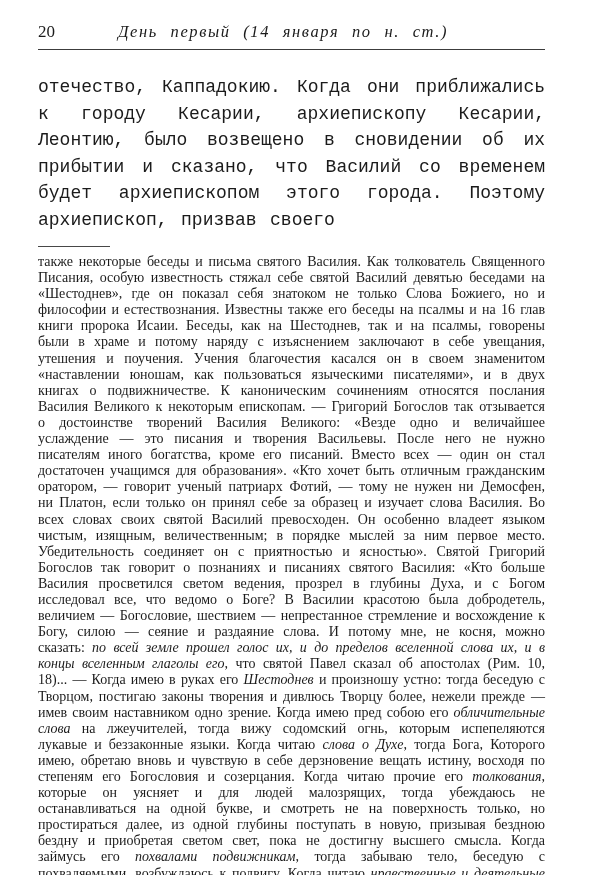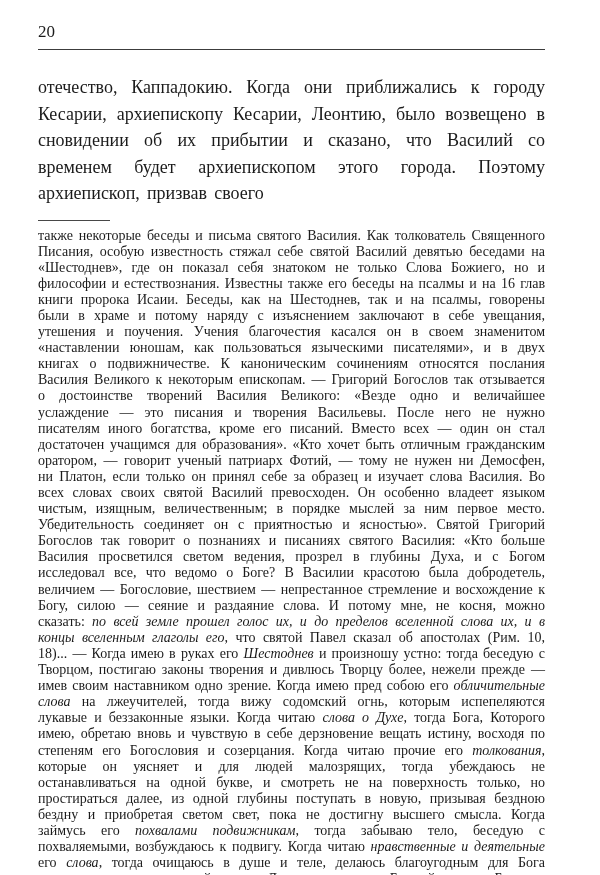--- a/index.html
+++ b/index.html
@@ -37,20 +37,21 @@
     word-spacing: 7px;
     padding-right: 34px;
     white-space: nowrap;
   }
   .body-paragraph {
     margin: 24px 0 0 0;
     font-size: 18px;
     line-height: 26.5px;
     text-align: justify;
     word-spacing: 2.6px;
+    font-family: Liberation Mono, monospace;
   }
   .footnote-separator {
     width: 72px;
     border: none;
     border-top: 1.3px solid #474747;
     margin: 13px 0 7px 0;
   }
   .footnote-text {
     margin: 0;
     font-size: 14px;
@@ -62,20 +63,21 @@
     font-style: italic;
   }
 </style>
 </head>
 <body>
 
 <div class="page">
 
   <div class="page-header">
     <span class="page-number">20</span>
+    <span class="running-head">День первый (14 января по н. ст.)</span>
   </div>
 
   <p class="body-paragraph">отечество, Каппадокию. Когда они приближались к городу Кесарии, архиепископу Кесарии, Леонтию, было возвещено в сновидении об их прибытии и сказано, что Василий со временем будет архиепископом этого города. Поэтому архиепископ, призвав своего</p>
 
   <hr class="footnote-separator">
 
   <p class="footnote-text">также некоторые беседы и письма святого Василия. Как толкователь Священного Писания, особую известность стяжал себе святой Василий девятью беседами на «Шестоднев», где он показал себя знатоком не только Слова Божиего, но и философии и естествознания. Известны также его беседы на псалмы и на 16 глав книги пророка Исаии. Беседы, как на Шестоднев, так и на псалмы, говорены были в храме и потому наряду с изъяснением заключают в себе увещания, утешения и поучения. Учения благочестия касался он в своем знаменитом «наставлении юношам, как пользоваться языческими писателями», и в двух книгах о подвижничестве. К каноническим сочинениям относятся послания Василия Великого к некоторым епископам. — Григорий Богослов так отзывается о достоинстве творений Василия Великого: «Везде одно и величайшее услаждение — это писания и творения Васильевы. После него не нужно писателям иного богатства, кроме его писаний. Вместо всех — один он стал достаточен учащимся для образования». «Кто хочет быть отличным гражданским оратором, — говорит ученый патриарх Фотий, — тому не нужен ни Демосфен, ни Платон, если только он принял себе за образец и изучает слова Василия. Во всех словах своих святой Василий превосходен. Он особенно владеет языком чистым, изящным, величественным; в порядке мыслей за ним первое место. Убедительность соединяет он с приятностью и ясностью». Святой Григорий Богослов так говорит о познаниях и писаниях святого Василия: «Кто больше Василия просветился светом ведения, прозрел в глубины Духа, и с Богом исследовал все, что ведомо о Боге? В Василии красотою была добродетель, величием — Богословие, шествием — непрестанное стремление и восхождение к Богу, силою — сеяние и раздаяние слова. И потому мне, не косня, можно сказать: <i>по всей земле прошел голос их, и до пределов вселенной слова их, и в концы вселенным глаголы его</i>, что святой Павел сказал об апостолах (Рим. 10, 18)... — Когда имею в руках его <i>Шестоднев</i> и произношу устно: тогда беседую с Творцом, постигаю законы творения и дивлюсь Творцу более, нежели прежде — имев своим наставником одно зрение. Когда имею пред собою его <i>обличительные слова</i> на лжеучителей, тогда вижу содомский огнь, которым испепеляются лукавые и беззаконные языки. Когда читаю <i>слова о Духе</i>, тогда Бога, Которого имею, обретаю вновь и чувствую в себе дерзновение вещать истину, восходя по степеням его Богословия и созерцания. Когда читаю прочие его <i>толкования</i>, которые он уясняет и для людей малозрящих, тогда убеждаюсь не останавливаться на одной букве, и смотреть не на поверхность только, но простираться далее, из одной глубины поступать в новую, призывая бездною бездну и приобретая светом свет, пока не достигну высшего смысла. Когда займусь его <i>похвалами подвижникам</i>, тогда забываю тело, беседую с похваляемыми, возбуждаюсь к подвигу. Когда читаю <i>нравственные и деятельные</i> его <i>слова</i>, тогда очищаюсь в душе и теле, делаюсь благоугодным для Бога храмом, органом, в который ударяет Дух, песнословцем Божией славы и Божиего могущества, и чрез то преобразуюсь, прихожу в благоустройство, из одного человека делаюсь другим, изменяюсь Божественным изменением». (Надгробное слово Григория Богослова святому Василию.)</p>
 
 </div>
 

